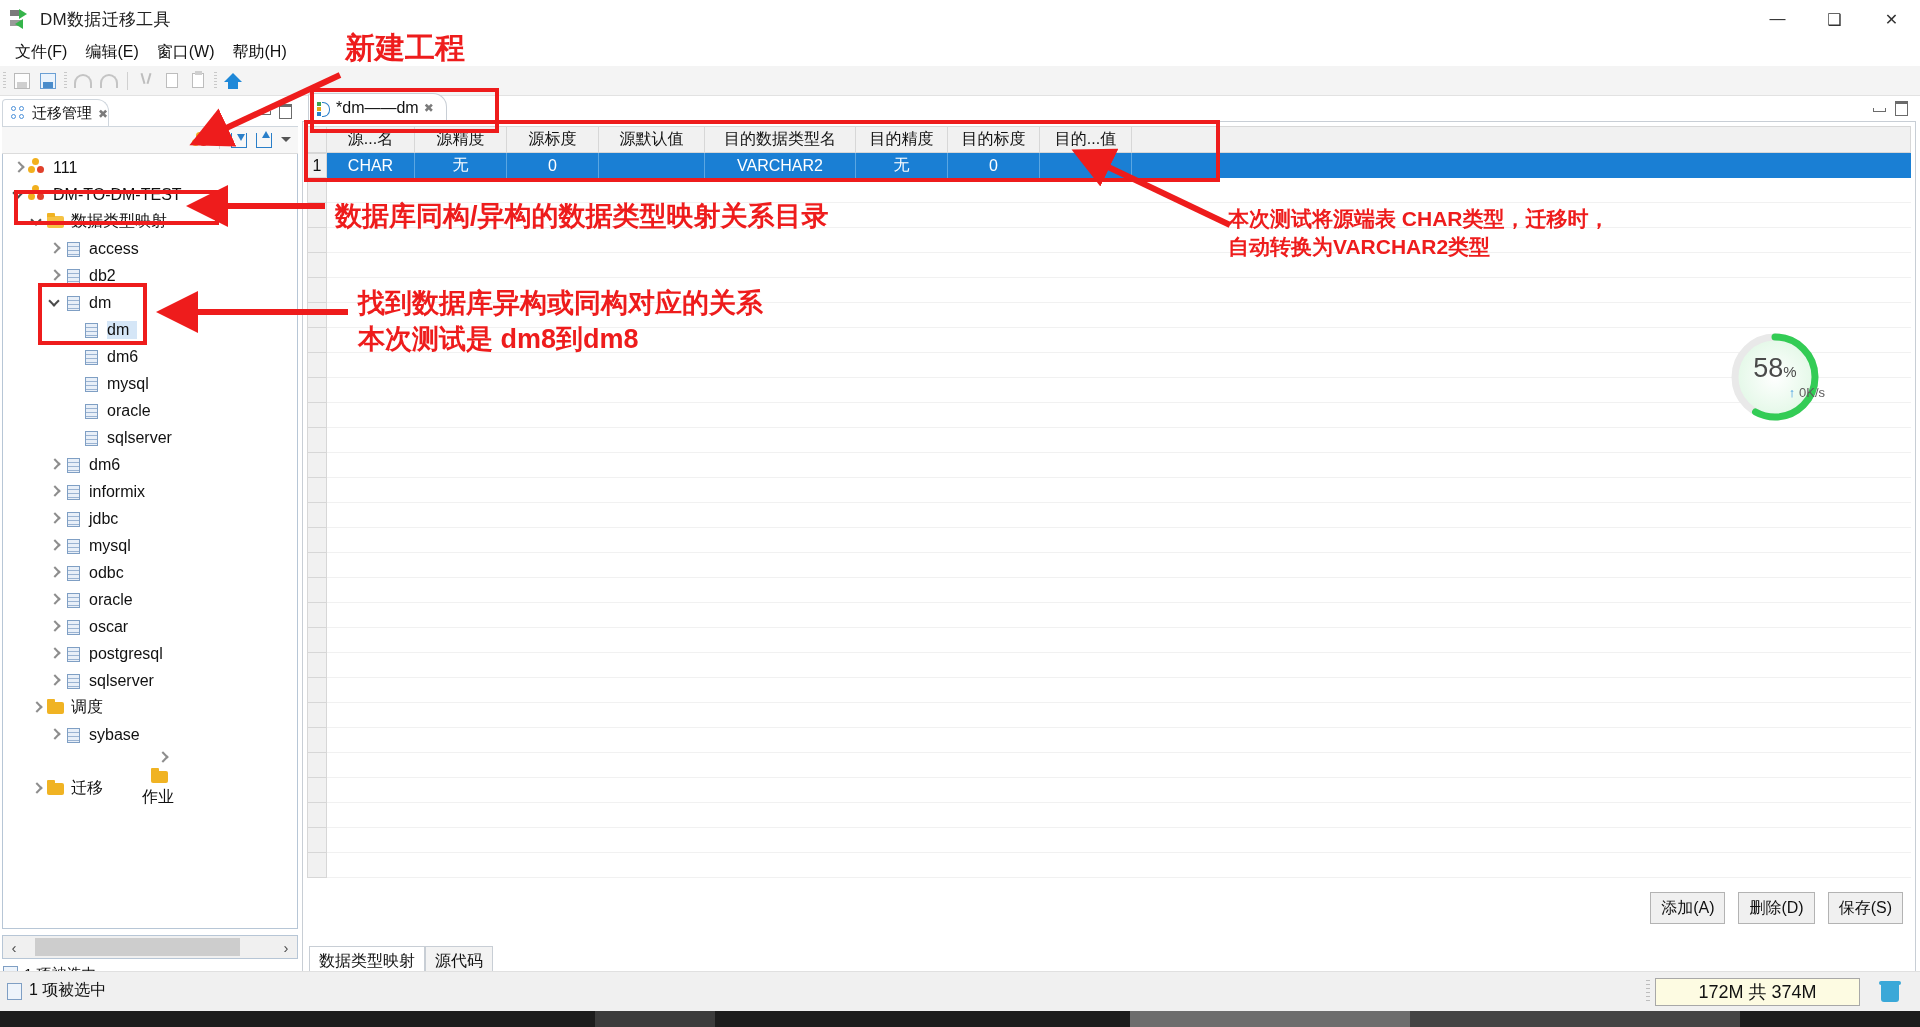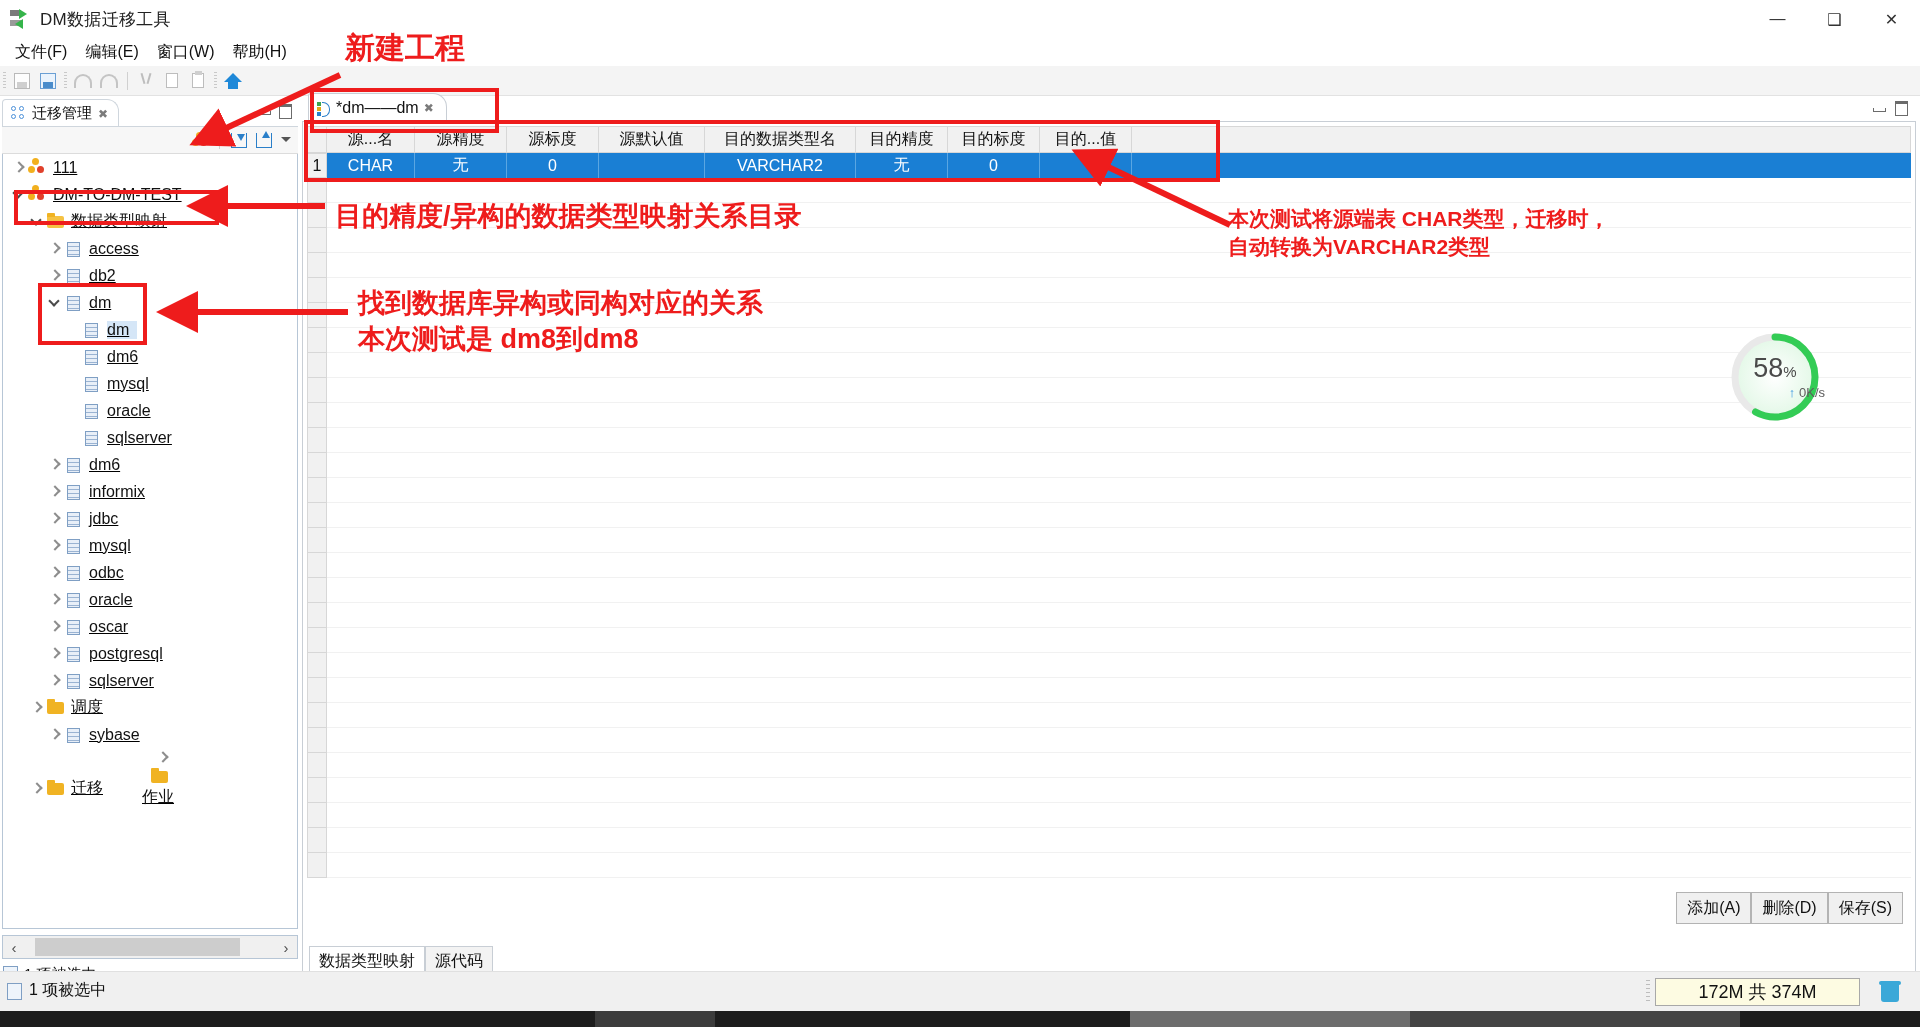--- a/index.html
+++ b/index.html
@@ -97,21 +97,21 @@
     content:""; position:absolute; left:4px; top:8px; width:10px; height:8px; background:#1e88d8;
   }
 
   
   .leftpanel {
     position:absolute; left:2px; top:97px; width:296px; height:890px;
   }
   .lp-tabrow { position:relative; height:30px; }
   .lp-tab {
     position:absolute; left:0; top:2px; height:28px;
-    padding:0 10px 0 8px; display:flex; align-items:center; gap:6px;
+    padding:0 0 0 8px; display:flex; align-items:center; gap:6px;
     background:#fff;
     border:1px solid #cfd6dd; border-bottom:none;
     border-radius:4px 12px 0 0;
     font-size:15px; color:#111;
   }
   .tabicon-mig { width:15px; height:15px; position:relative; }
   .tabicon-mig i { position:absolute; width:5px; height:5px; border-radius:50%; border:1.5px solid #4a90d9; }
   .tabicon-mig i:nth-child(1){ left:0; top:0;}
   .tabicon-mig i:nth-child(2){ left:8px; top:0;}
   .tabicon-mig i:nth-child(3){ left:0; top:8px;}
@@ -144,21 +144,20 @@
   }
   .ic-imp::after { transform:rotate(180deg); top:1px; }
   .lp-caret { width:16px; height:20px; position:relative; }
   .lp-caret::after { content:""; position:absolute; left:3px; top:7px;
     border-left:5px solid transparent; border-right:5px solid transparent; border-top:5px solid #555; }
 
   .treebox {
     position:absolute; left:0; top:57px; width:296px; height:775px;
     border:1px solid #b7c6d6; border-top:none; background:#fff;
     overflow:hidden;
-    text-decoration:underline;
   }
   .trow {
     height:27px; display:flex; align-items:center; font-size:16px; color:#111;
     white-space:nowrap;
   }
   .tw { width:19px; height:19px; position:relative; flex:0 0 auto; }
   .tw.r::after { content:""; position:absolute; left:6px; top:5px; width:6px;height:6px;
      border-right:2px solid #8d8d8d; border-bottom:2px solid #8d8d8d; transform:rotate(-45deg); }
   .tw.d::after { content:""; position:absolute; left:5px; top:4px; width:6px;height:6px;
      border-right:2px solid #4b4b4b; border-bottom:2px solid #4b4b4b; transform:rotate(45deg); }
@@ -254,21 +253,21 @@
   .gr-num { width:20px; background:#f1f1f1; border:1px solid #d7d7d7; border-top:none; }
   .gr-cell { flex:1; border-bottom:1px solid #f1f1f1; }
 
   
   .donut {
     position:absolute; left:1725px; top:327px; width:100px; height:100px;
   }
 
   
   .ed-buttons {
-    position:absolute; right:12px; bottom:62px; display:flex; 
+    position:absolute; right:12px; bottom:62px; display:flex; gap:13px;
   }
   .btn {
     min-width:73px; height:32px; padding:0 10px;
     background:#f0f0f0; border:1px solid #b3b3b3;
     display:flex; align-items:center; justify-content:center;
     font-size:16px; color:#111;
   }
 
   .ed-bottabs {
     position:absolute; left:6px; bottom:10px; display:flex; height:30px;
@@ -829,21 +828,21 @@
   </div>
 
   <div class="taskbar">
     <div class="seg1"></div>
       <div class="seg2"></div>
       <div class="seg3"></div>
   </div>
 
   <div id="annos">
       <div class="anno" style="left: 345px; top: 28px; font-size: 30px;">新建工程</div>
-      <div class="anno" style="left: 335px; top: 198px; font-size: 27px;">目的精度/异构的数据类型映射关系目录</div>
+      <div class="anno" style="left: 335px; top: 198px; font-size: 27px;">数据库同构/异构的数据类型映射关系目录</div>
       <div class="anno" style="left: 358px; top: 285px; font-size: 27px;">找到数据库异构或同构对应的关系
 本次测试是 dm8到dm8</div>
       <div class="anno" style="left: 1228px; top: 205px; font-size: 21px;">本次测试将源端表 CHAR类型，迁移时，
 自动转换为VARCHAR2类型</div>
     </div>
 
   <div class="redbox" style="left:14px; top:190px; width:205px; height:35px;"></div>
   <div class="redbox" style="left:38px; top:283px; width:109px; height:62px;"></div>
   <div class="redbox" style="left:310px; top:88px; width:189px; height:45px;"></div>
   <div class="redbox" style="left:304px; top:120px; width:916px; height:62px;"></div>

